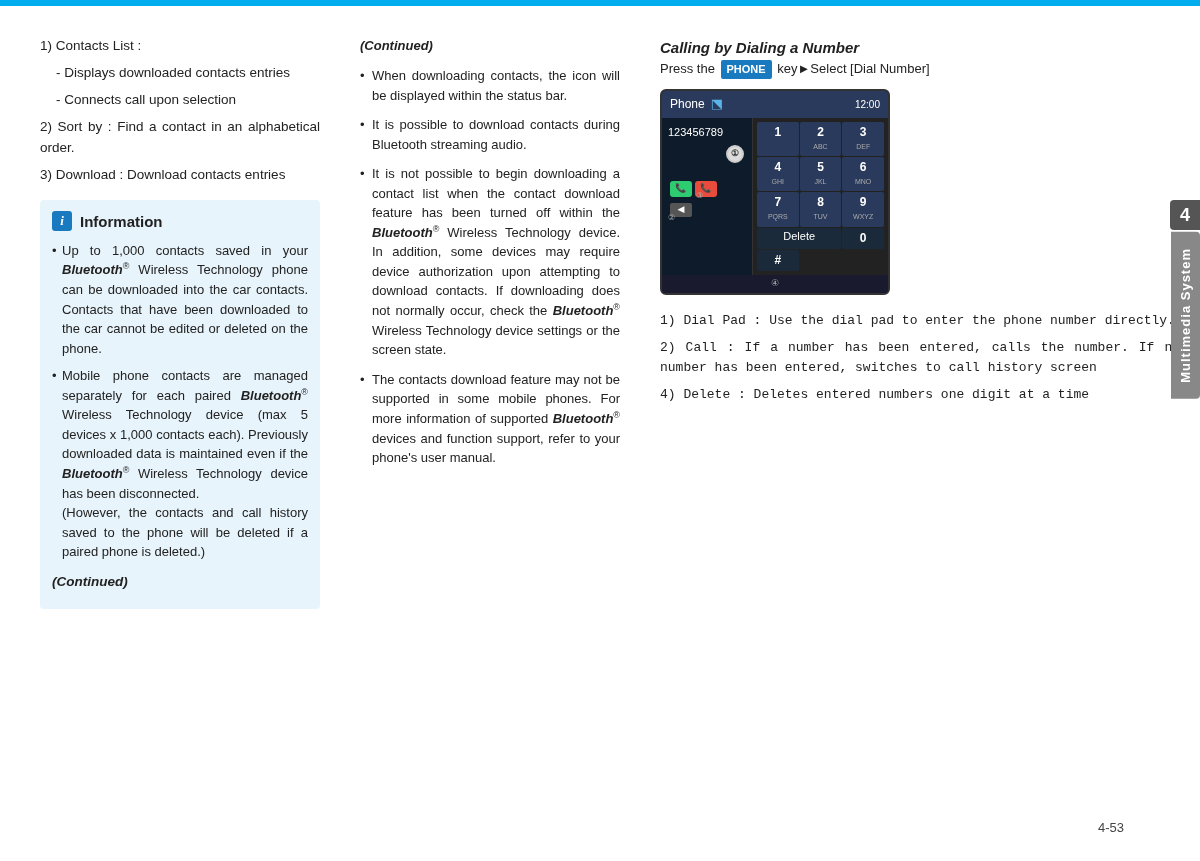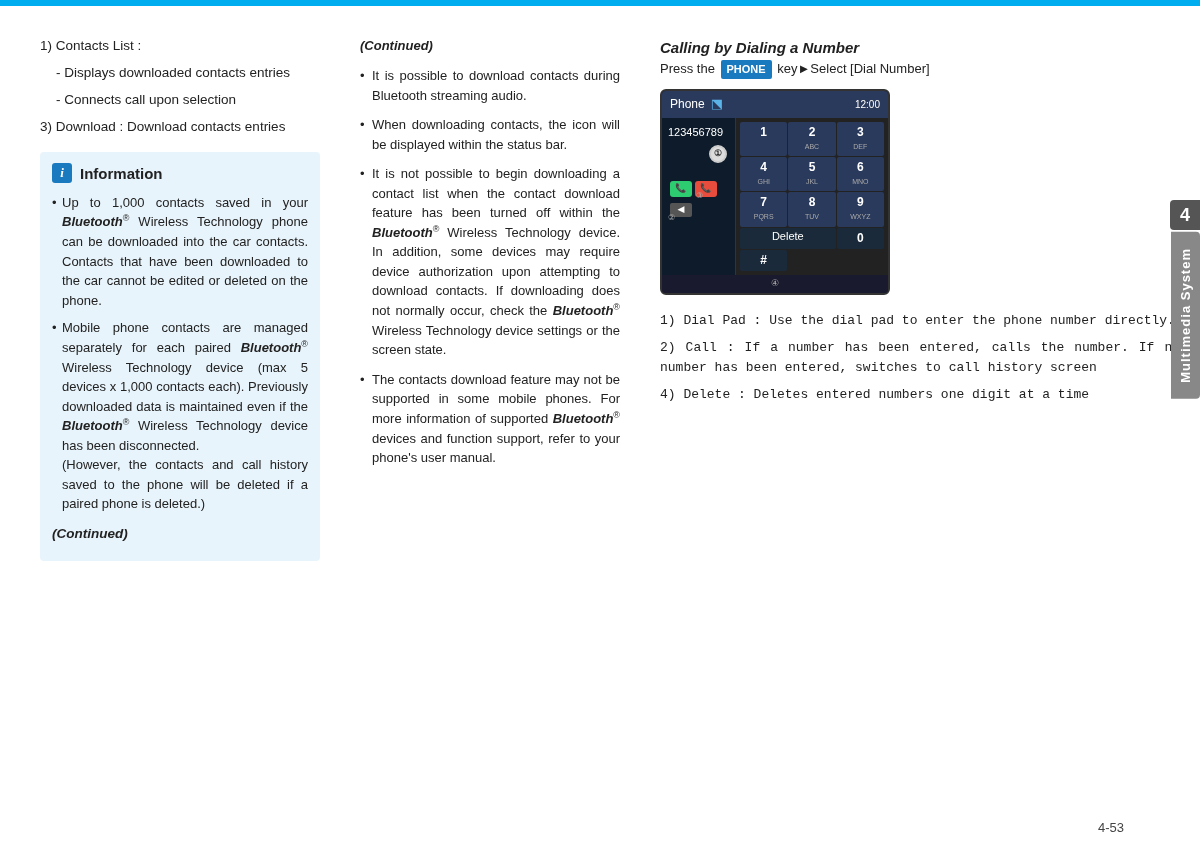--- a/index.html
+++ b/index.html
@@ -192,21 +192,21 @@
       color: white;
       font-size: 10px;
     }
 
     .phone-body {
       display: flex;
       background: #0d1b2a;
     }
 
     .phone-left-panel {
-      width: 74px;
+      width: 91px;
       padding: 6px;
       border-right: 1px solid #333;
     }
 
     .phone-number-display {
       color: white;
       font-size: 11px;
       margin-bottom: 4px;
     }
 
@@ -285,20 +285,21 @@
 
 <div class="page-wrapper">
   <div class="top-bar"></div>
 
   <div class="page-content">
 
     <div class="left-col">
       <p>1) Contacts List :</p>
       <p class="indent1">- Displays downloaded contacts entries</p>
       <p class="indent1">- Connects call upon selection</p>
+      <p>2) Sort by : Find a contact in an alphabetical order.</p>
       <p>3) Download : Download contacts entries</p>
 
       <div class="info-box">
         <div class="info-box-title">
           <span class="info-icon">
               <em>i</em>
             </span>
           <span>Information</span>
         </div>
         <ul>
@@ -311,24 +312,24 @@
           </li>
         </ul>
         <p class="continued-right">(Continued)</p>
       </div>
     </div>
 
     <div class="mid-col">
       <p class="continued-label">(Continued)</p>
       <ul>
         <li>
+          When downloading contacts, the icon will be displayed within the status bar.
+        </li>
+        <li>
           It is possible to download contacts during Bluetooth streaming audio.
-        </li>
-        <li>
-          When downloading contacts, the icon will be displayed within the status bar.
         </li>
         <li>
           It is not possible to begin downloading a contact list when the contact download feature has been turned off within the <span class="bold-italic">Bluetooth</span><sup>®</sup> Wireless Technology device. In addition, some devices may require device authorization upon attempting to download contacts. If downloading does not normally occur, check the <span class="bold-italic">Bluetooth</span><sup>®</sup> Wireless Technology device settings or the screen state.
         </li>
         <li>
           The contacts download feature may not be supported in some mobile phones. For more information of supported <span class="bold-italic">Bluetooth</span><sup>®</sup> devices and function support, refer to your phone's user manual.
         </li>
       </ul>
     </div>
 

